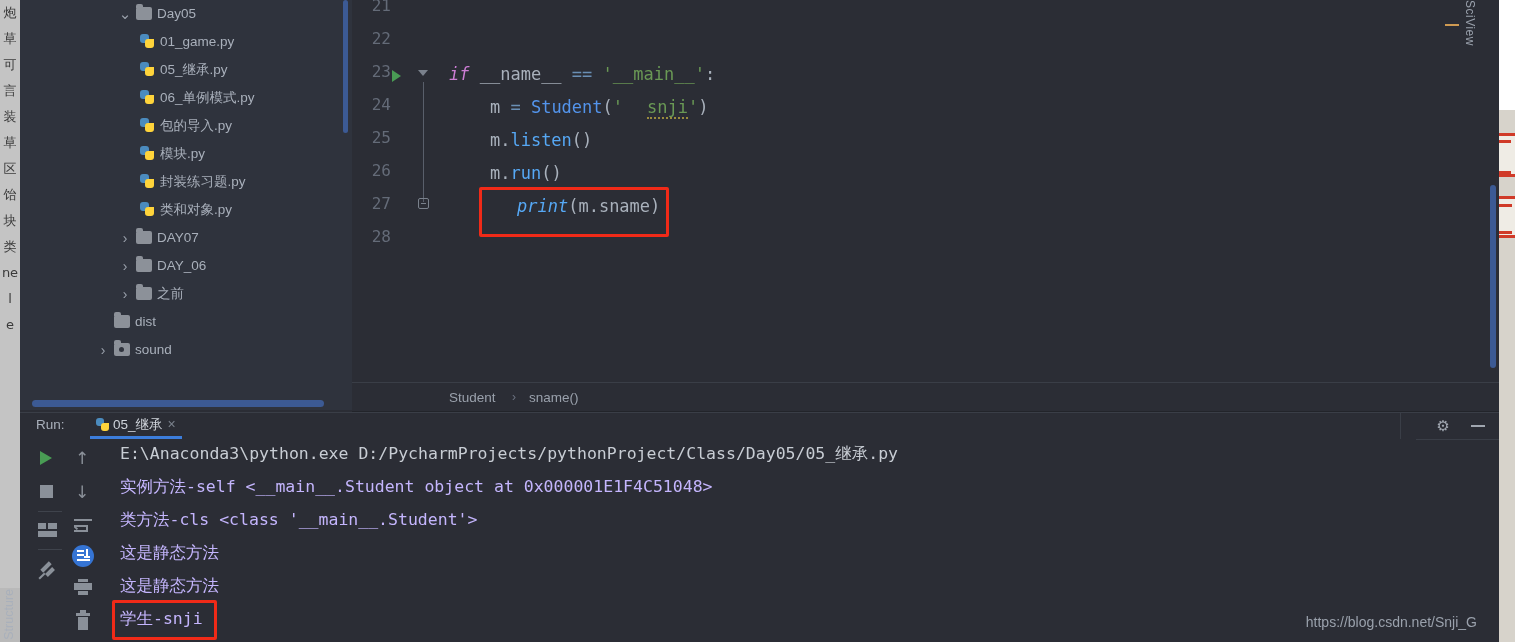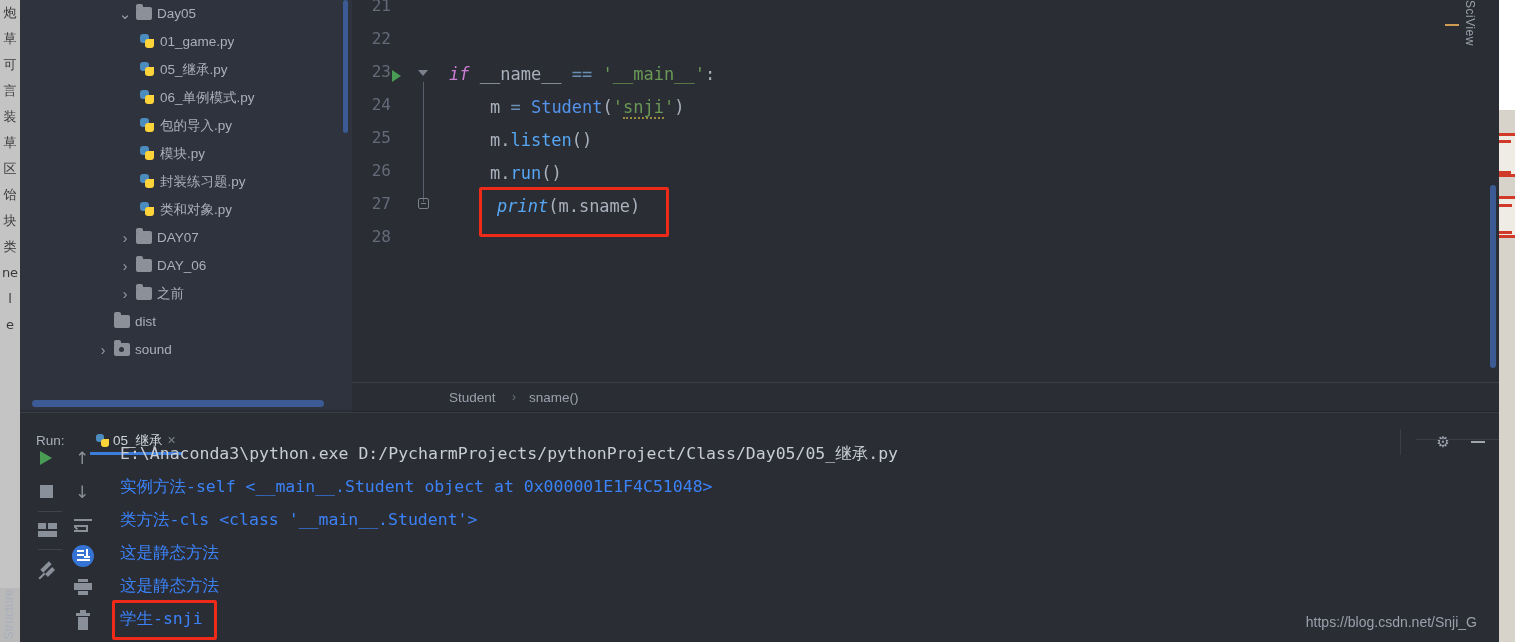--- a/index.html
+++ b/index.html
@@ -154,23 +154,24 @@
     position: absolute; left: 97px;
     font-family: "DejaVu Sans Mono", monospace; font-size: 17px;
     white-space: pre; color: #a9b1bc;
   }
   .k-if { color: #cc7dd4; font-style: italic; }
   .k-name { color: #a9b1bc; }
   .k-op { color: #6a8fb5; }
   .k-str { color: #6a9955; }
   .k-cls { color: #5394ec; }
   .k-fn { color: #56a8f5; }
-  .k-print { color: #56a8f5; font-style: italic; }
+  .k-print { color: #56a8f5; font-style: italic; margin-left: 20px; }
   .squiggle {
     border-bottom: 2px dotted #9a8b3e;
+    margin-left: 24px;
   }
   .hl-box {
     position: absolute; border: 3px solid #f02a18; border-radius: 2px;
   }
   .editor-vscroll {
     position: absolute; right: 3px; top: 185px; width: 6px; height: 183px;
     background: #3c5a94; border-radius: 4px;
   }
   .sciview-label {
     position: absolute; right: 22px; top: 0px;
@@ -192,21 +193,21 @@
   .crumb {
     position: absolute; top: 7px; color: #9aa1ac; font-size: 13.5px;
   }
   .crumb-sep { color: #6b7280; font-size: 12px; }
 
   
   .run-window {
     position: absolute; left: 0; top: 412px; width: 1479px; height: 230px;
     background: #2b2d35; border-top: 1px solid #3a3e47;
   }
-  .run-tabbar { position: absolute; left: 0; top: 0; width: 1479px; height: 26px; margin-top: 16px; }
+  .run-tabbar { position: absolute; left: 0; top: 0; width: 1479px; height: 26px; }
   .run-label {
     position: absolute; left: 16px; top: 4px; color: #a9b0bb; font-size: 13.5px;
   }
   .run-tab {
     position: absolute; left: 70px; top: 0; height: 26px;
     border-bottom: 3px solid #3c7ddb; padding: 0 6px;
   }
   .run-tab .tab-ic {
     display: inline-block; width: 14px; height: 14px; vertical-align: -3px;
     position: relative; margin-right: 3px;
@@ -276,21 +277,21 @@
 
   .console {
     position: absolute; left: 86px; top: 30px; width: 1300px; height: 200px;
   }
   .cline {
     position: absolute; left: 14px;
     font-family: "DejaVu Sans Mono", monospace; font-size: 16.5px;
     white-space: pre;
   }
   .cline.cmd { color: #c8cdd4; }
-  .cline.out { color: #3b82f6; }
+  .cline.out { color: #c4b5fd; }
   .watermark {
     position: absolute; right: 22px; bottom: 12px;
     color: #9aa1ac; font-size: 14px;
   }
   .structure-label {
     position: absolute; left: 2px; bottom: 2px;
     writing-mode: vertical-rl; transform: rotate(180deg);
     color: #a9b0bb; font-size: 12.5px;
   }
 </style>

